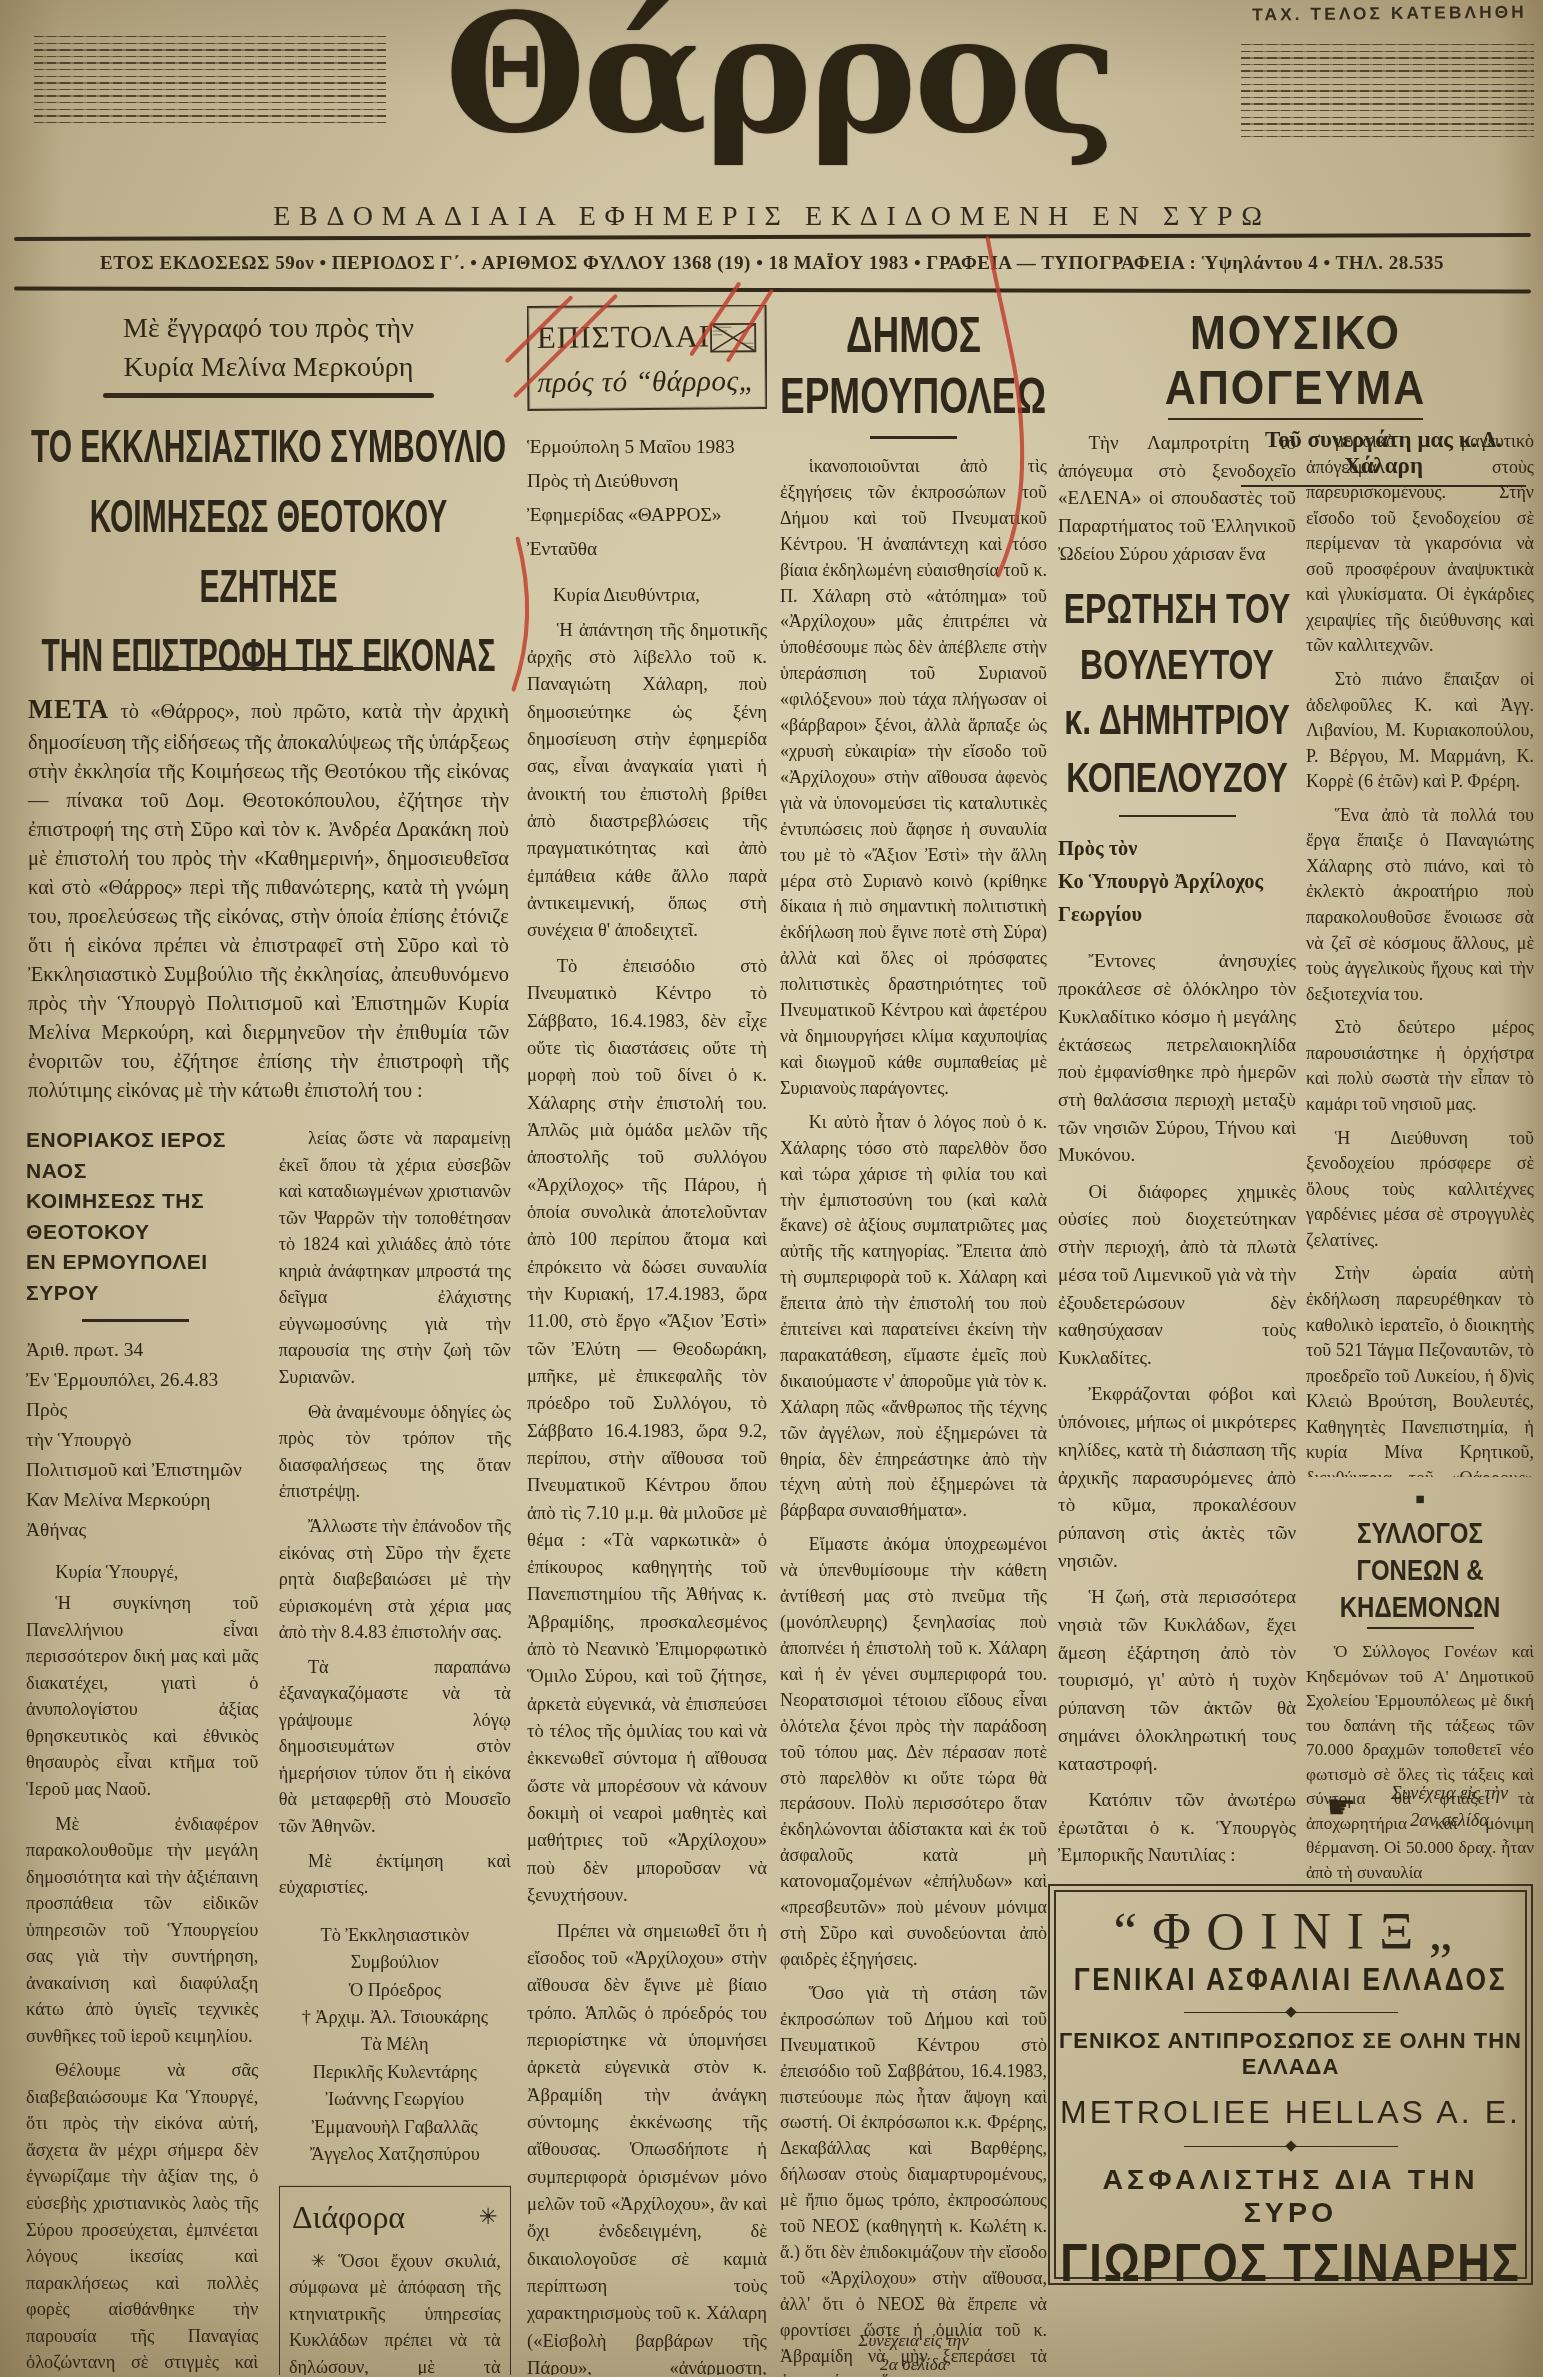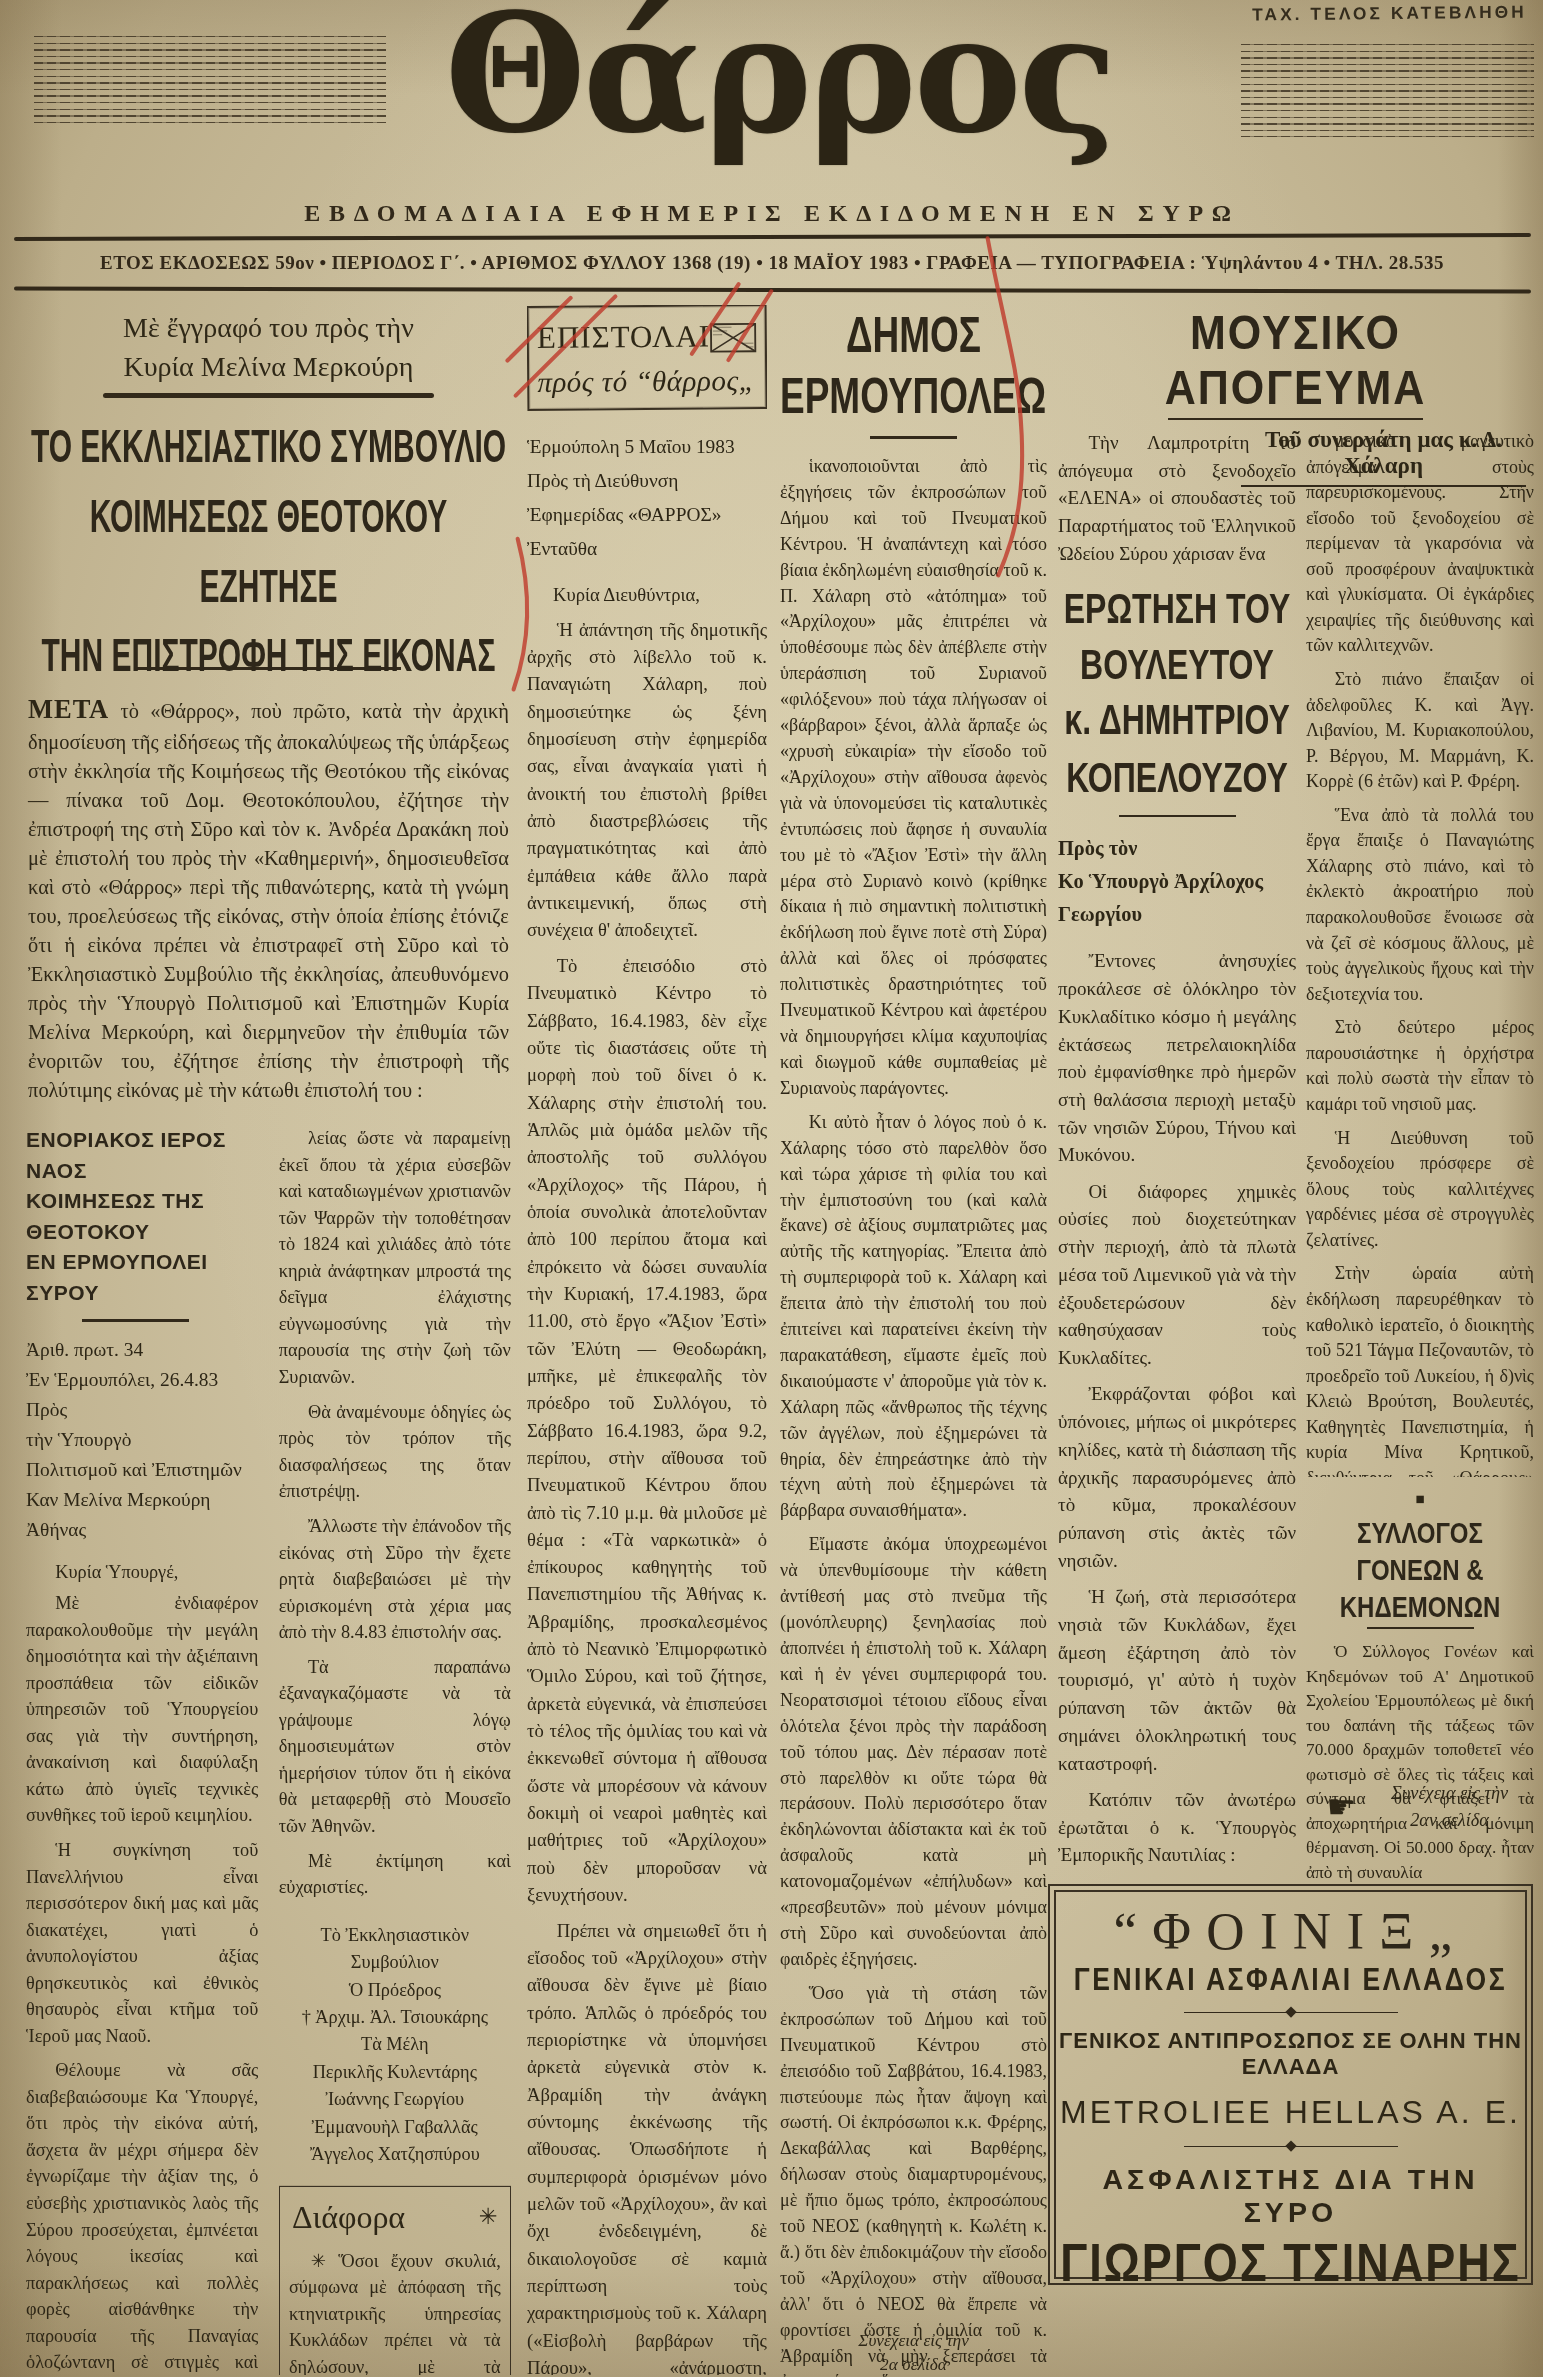--- a/index.html
+++ b/index.html
@@ -19,21 +19,21 @@
   .stamp{left:1243px;top:3.1px;width:293px;text-align:center;font-family:"Liberation Sans",sans-serif;
     font-weight:bold;font-size:17.3px;letter-spacing:3.1px;color:#342c1d;transform:rotate(-.6deg);}
   .waveblock{background:repeating-linear-gradient(180deg,#453a28 0 1.5px,rgba(0,0,0,0) 1.5px 6.6px);
     -webkit-mask-image:repeating-linear-gradient(90deg,#000 0 9.2px,rgba(0,0,0,.55) 9.2px 13.2px);
     mask-image:repeating-linear-gradient(90deg,#000 0 9.2px,rgba(0,0,0,.55) 9.2px 13.2px);opacity:.9;}
   .wave-l{left:34px;top:36px;width:352px;height:91px;}
   .wave-r{left:1241px;top:44px;width:293px;height:93px;}
   .masthead{left:423px;top:-19.4px;width:713px;text-align:center;
     font-family:"DejaVu Serif",serif;font-weight:bold;font-size:162px;line-height:1.15;
     letter-spacing:-3.1px;color:#2b2415;text-shadow:0 0 1.5px rgba(43,36,21,.45);}
-  .subtitle{left:0;top:200px;width:100%;text-align:center;font-size:24px;font-weight:bold;
+  .subtitle{left:0;top:200px;width:100%;text-align:center;font-size:28px;font-weight:normal;
     letter-spacing:8.7px;color:#32291a;}
   .rule{background:#32291a;height:3.6px;border-radius:2px;}
   .rule1{left:14.3px;top:235px;width:1517px;transform:rotate(-.15deg);}
   .rule2{left:14.3px;top:288px;width:1517px;transform:rotate(.12deg);}
   .dateline{left:0;top:252px;width:100%;text-align:center;font-size:19px;font-weight:bold;color:#33291a;letter-spacing:0.5px;}
   
   .para{margin:0 0 .45em 0;text-indent:1.6em;text-align:justify;}
   .tline{display:block;}
   .col{position:absolute;overflow:hidden;}
   
@@ -153,22 +153,22 @@
             <div class="tline">Ἀριθ. πρωτ. 34</div>
             <div class="tline">Ἐν Ἑρμουπόλει, 26.4.83</div>
             <div class="tline">Πρὸς</div>
             <div class="tline">τὴν Ὑπουργὸ</div>
             <div class="tline">Πολιτισμοῦ καὶ Ἐπιστημῶν</div>
             <div class="tline">Καν Μελίνα Μερκούρη</div>
             <div class="tline">Ἀθήνας</div>
           </div>
         <div class="salut">Κυρία Ὑπουργέ,</div>
         <div>
+            <p class="para">Ἡ συγκίνηση τοῦ Πανελλήνιου εἶναι περισσότερον δική μας καὶ μᾶς διακατέχει, γιατὶ ὁ ἀνυπολογίστου ἀξίας θρησκευτικὸς καὶ ἐθνικὸς θησαυρὸς εἶναι κτῆμα τοῦ Ἱεροῦ μας Ναοῦ.</p>
             <p class="para">Μὲ ἐνδιαφέρον παρακολουθοῦμε τὴν μεγάλη δημοσιότητα καὶ τὴν ἀξιέπαινη προσπάθεια τῶν εἰδικῶν ὑπηρεσιῶν τοῦ Ὑπουργείου σας γιὰ τὴν συντήρηση, ἀνακαίνιση καὶ διαφύλαξη κάτω ἀπὸ ὑγιεῖς τεχνικὲς συνθῆκες τοῦ ἱεροῦ κειμηλίου.</p>
-            <p class="para">Ἡ συγκίνηση τοῦ Πανελλήνιου εἶναι περισσότερον δική μας καὶ μᾶς διακατέχει, γιατὶ ὁ ἀνυπολογίστου ἀξίας θρησκευτικὸς καὶ ἐθνικὸς θησαυρὸς εἶναι κτῆμα τοῦ Ἱεροῦ μας Ναοῦ.</p>
             <p class="para">Θέλουμε νὰ σᾶς διαβεβαιώσουμε Κα Ὑπουργέ, ὅτι πρὸς τὴν εἰκόνα αὐτή, ἄσχετα ἂν μέχρι σήμερα δὲν ἐγνωρίζαμε τὴν ἀξίαν της, ὁ εὐσεβὴς χριστιανικὸς λαὸς τῆς Σύρου προσεύχεται, ἐμπνέεται λόγους ἱκεσίας καὶ παρακλήσεως καὶ πολλὲς φορὲς αἰσθάνθηκε τὴν παρουσία τῆς Παναγίας ὁλοζώντανη σὲ στιγμὲς καὶ καιροὺς μάλιστα πολὺ δύσκολους, ἐμπνεόμενος ἀπὸ τὴν Ἱερὴ μορφή της.</p>
           </div>
       </div>
       <div class="subcol">
         <div>
             <p class="para">λείας ὥστε νὰ παραμείνῃ ἐκεῖ ὅπου τὰ χέρια εὐσεβῶν καὶ καταδιωγμένων χριστιανῶν τῶν Ψαρρῶν τὴν τοποθέτησαν τὸ 1824 καὶ χιλιάδες ἀπὸ τότε κηριὰ ἀνάφτηκαν μπροστά της δεῖγμα ἐλάχιστης εὐγνωμοσύνης γιὰ τὴν παρουσία της στὴν ζωὴ τῶν Συριανῶν.</p>
             <p class="para">Θὰ ἀναμένουμε ὁδηγίες ὡς πρὸς τὸν τρόπον τῆς διασφαλήσεως της ὅταν ἐπιστρέψῃ.</p>
             <p class="para">Ἄλλωστε τὴν ἐπάνοδον τῆς εἰκόνας στὴ Σῦρο τὴν ἔχετε ρητὰ διαβεβαιώσει μὲ τὴν εὑρισκομένη στὰ χέρια μας ἀπὸ τὴν 8.4.83 ἐπιστολήν σας.</p>
             <p class="para">Τὰ παραπάνω ἐξαναγκαζόμαστε νὰ τὰ γράψουμε λόγῳ δημοσιευμάτων στὸν ἡμερήσιον τύπον ὅτι ἡ εἰκόνα θὰ μεταφερθῇ στὸ Μουσεῖο τῶν Ἀθηνῶν.</p>
             <p class="para">Μὲ ἐκτίμηση καὶ εὐχαριστίες.</p>

